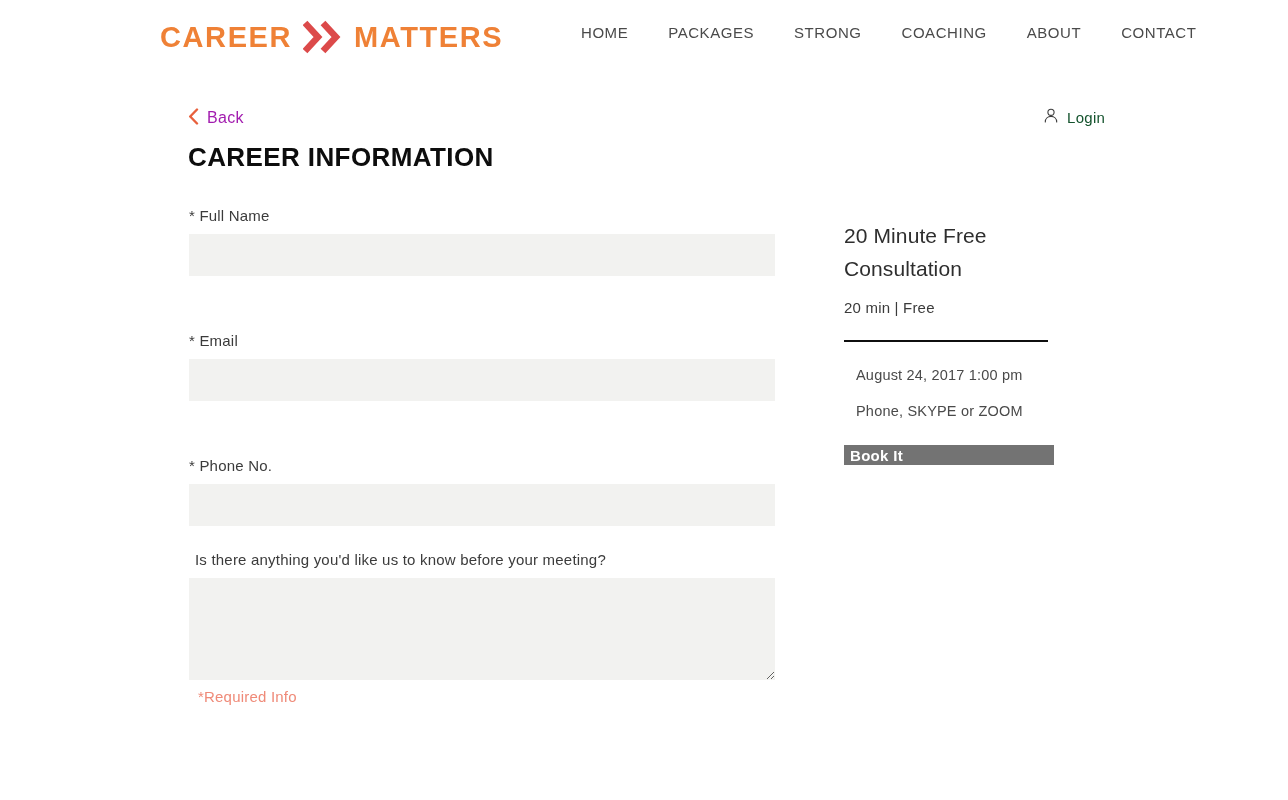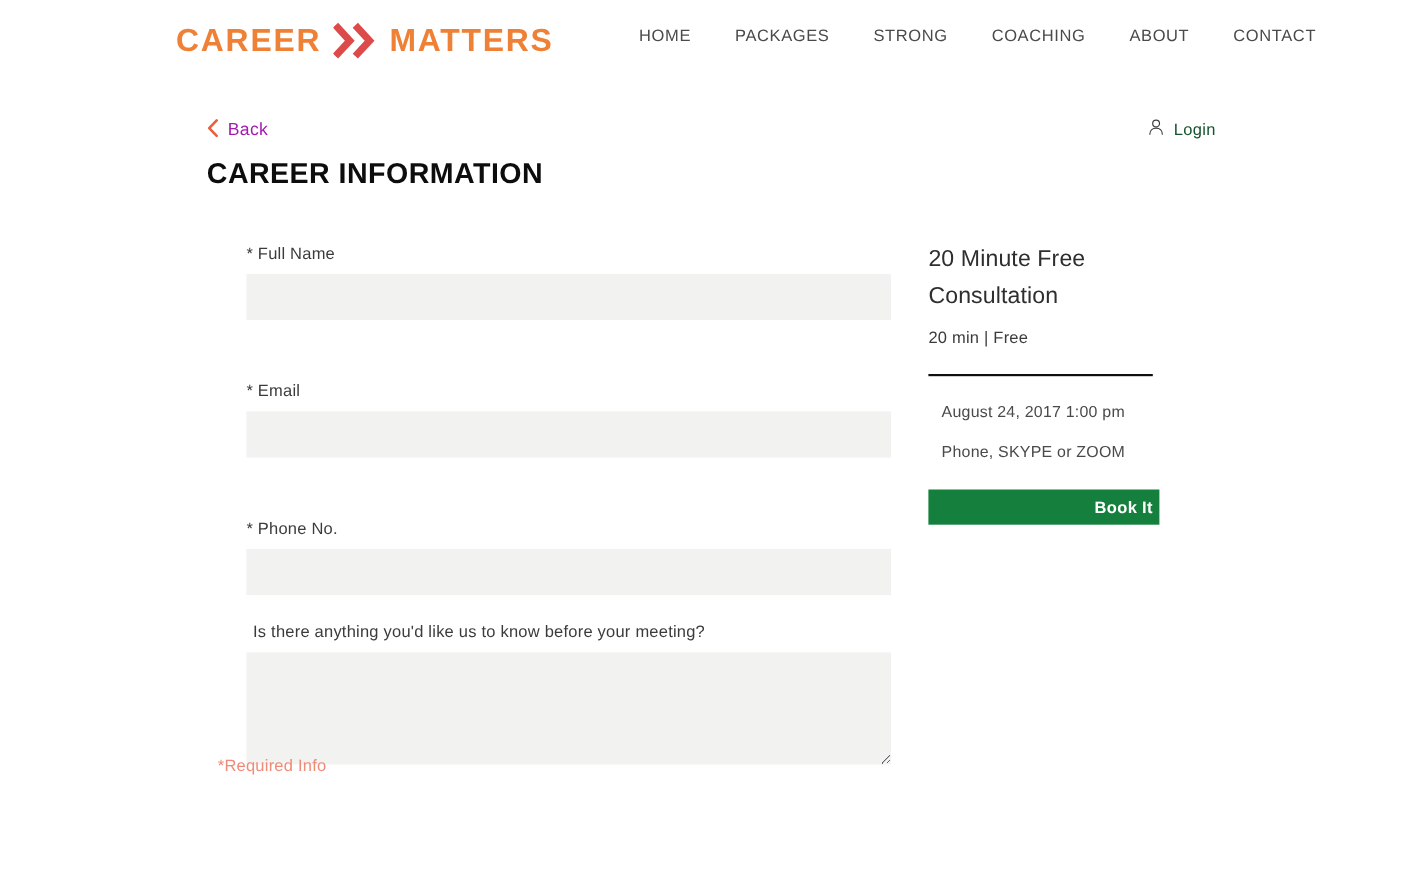--- a/index.html
+++ b/index.html
@@ -115,23 +115,22 @@
     font-weight: 700;
     color: #0d0d0d;
     letter-spacing: 0.4px;
     margin: 0;
   }
 
   
   .form-area {
     position: absolute;
     left: 189px;
-    top: 222px;
+    top: 207px;
     width: 586px;
-    margin-left: 35px;
   }
   .field-group { margin-bottom: 0; }
   .field-label {
     font-size: 15px;
     color: #3b3b3b;
     letter-spacing: 0.2px;
     margin-bottom: 10px;
     display: block;
   }
   .field-label.optional { padding-left: 6px; }
@@ -206,31 +205,31 @@
     color: #4a4a4a;
     letter-spacing: 0.2px;
     margin-bottom: 20px;
     padding-left: 12px;
   }
   .booking-detail:last-of-type { margin-bottom: 26px; }
 
   .book-button {
     display: block;
     width: 210px;
-    height: 32px;
-    background: #15803d;
+    height: 20px;
+    background: #737373;
     border: none;
     outline: none;
     color: #ffffff;
     font-family: "Liberation Sans", sans-serif;
     font-size: 15px;
     font-weight: 700;
     letter-spacing: 0.3px;
     cursor: pointer;
-    text-align: right;
+    text-align: left;
   }
 </style>
 </head>
 <body>
 
 <div class="page">
 
   <div class="site-header">
 
     <div class="logo">

